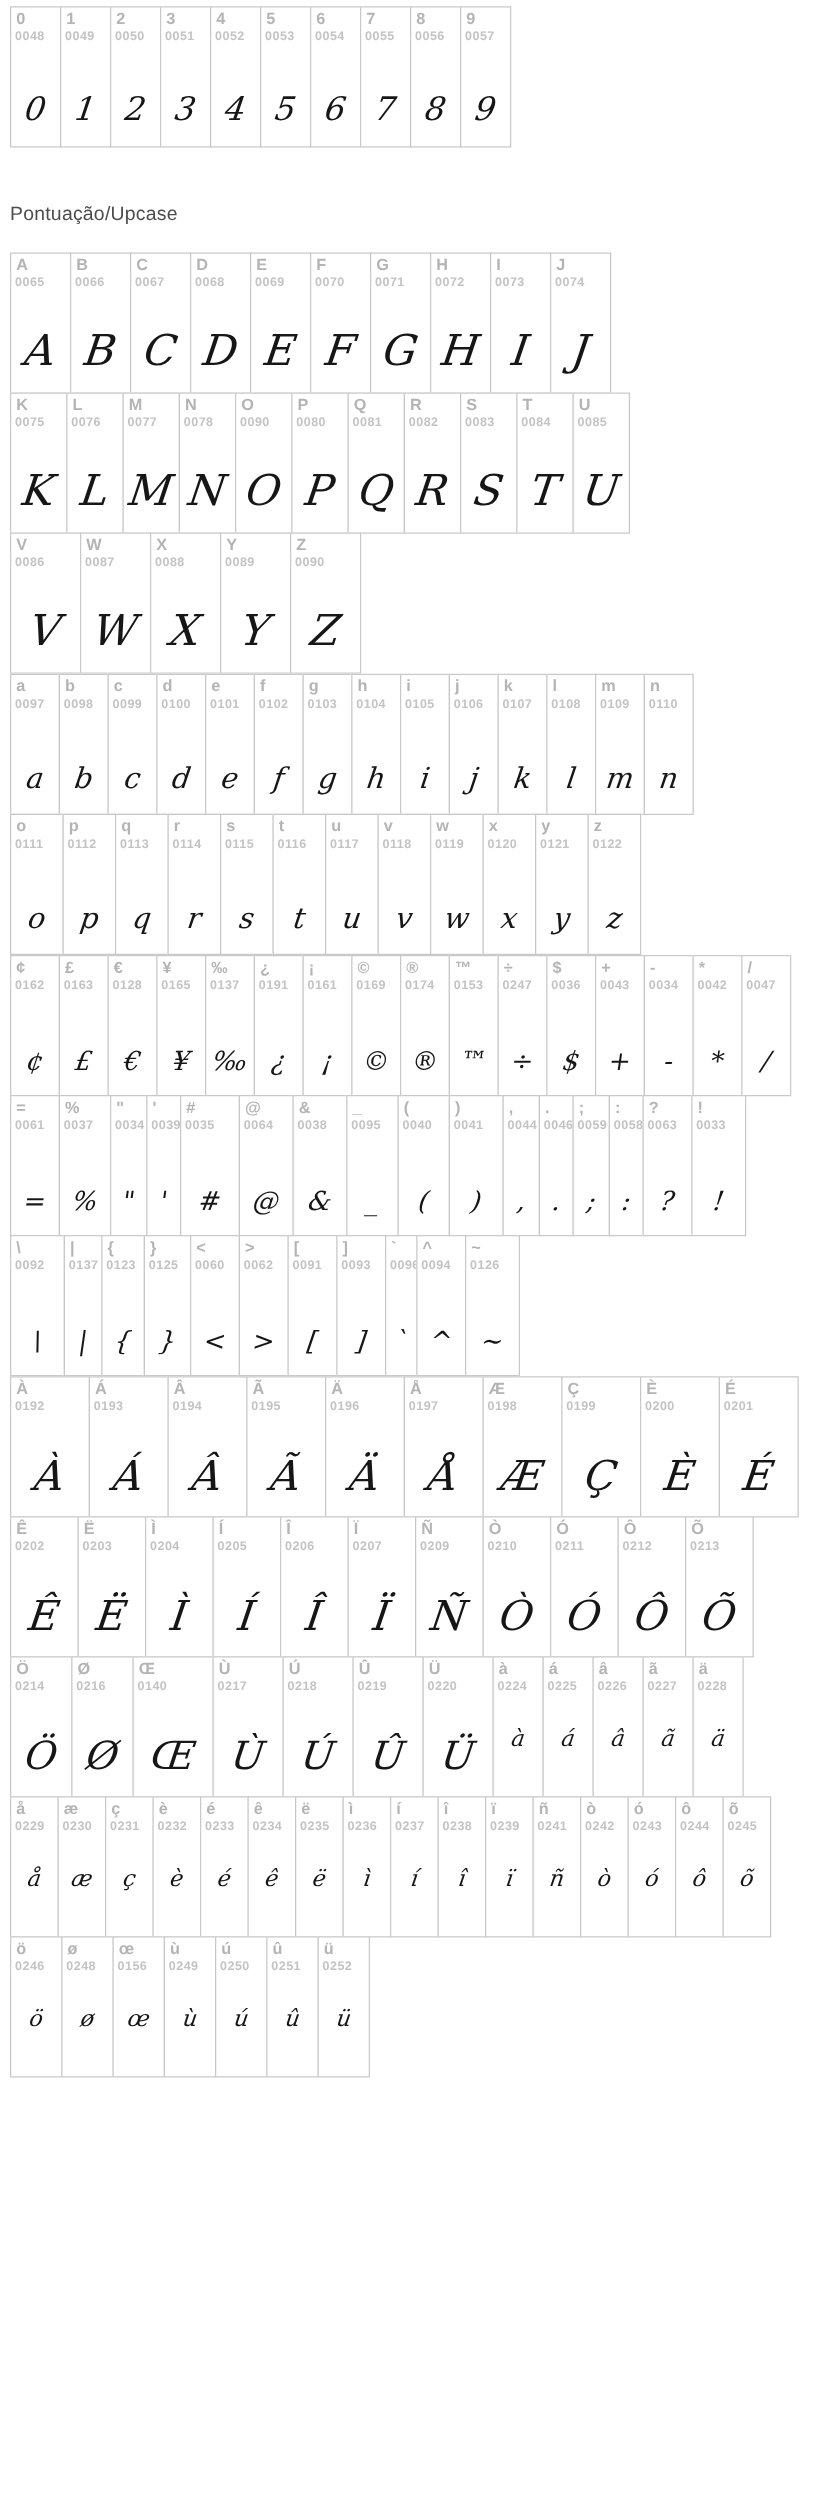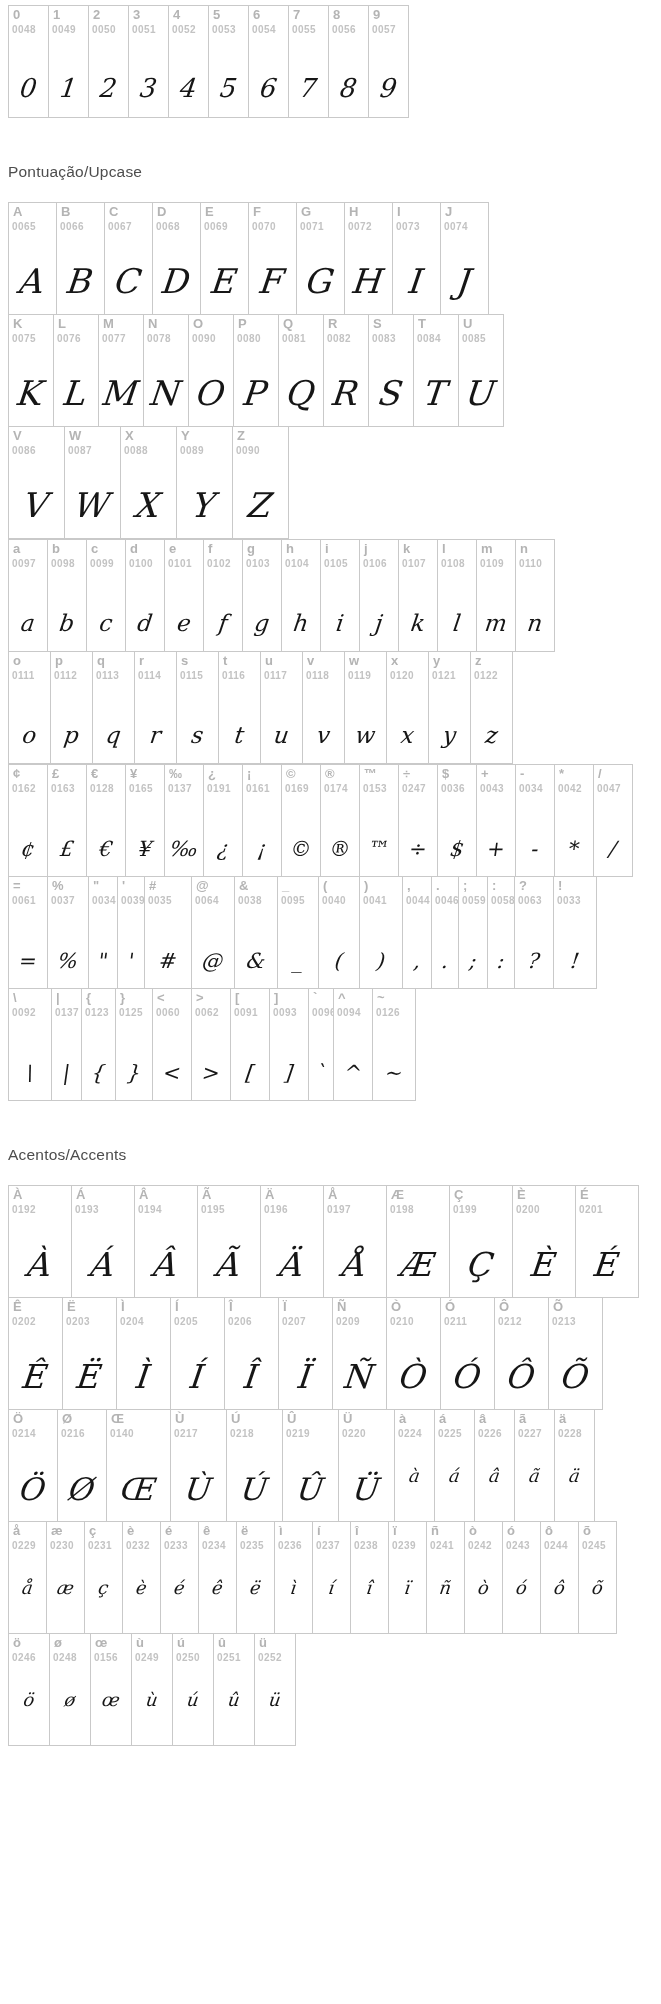--- a/index.html
+++ b/index.html
@@ -600,21 +600,20 @@
             </div>
             <div class="cell" style="width: 44px;">
               <span class="cell-char">~</span>
               <span class="cell-code">0126</span>
               <span class="cell-glyph" style="font-size: 21px;">~</span>
             </div>
           </div>
         </div>
       </div>
       <div class="section">
-        <div class="sec-title">Acentos/Accents</div>
         <div class="grid">
           <div class="row">
             <div class="cell" style="width: 64px;">
               <span class="cell-char">À</span>
               <span class="cell-code">0192</span>
               <span class="cell-glyph" style="font-size: 33px;">À</span>
             </div>
             <div class="cell" style="width: 64px;">
               <span class="cell-char">Á</span>
               <span class="cell-code">0193</span>

